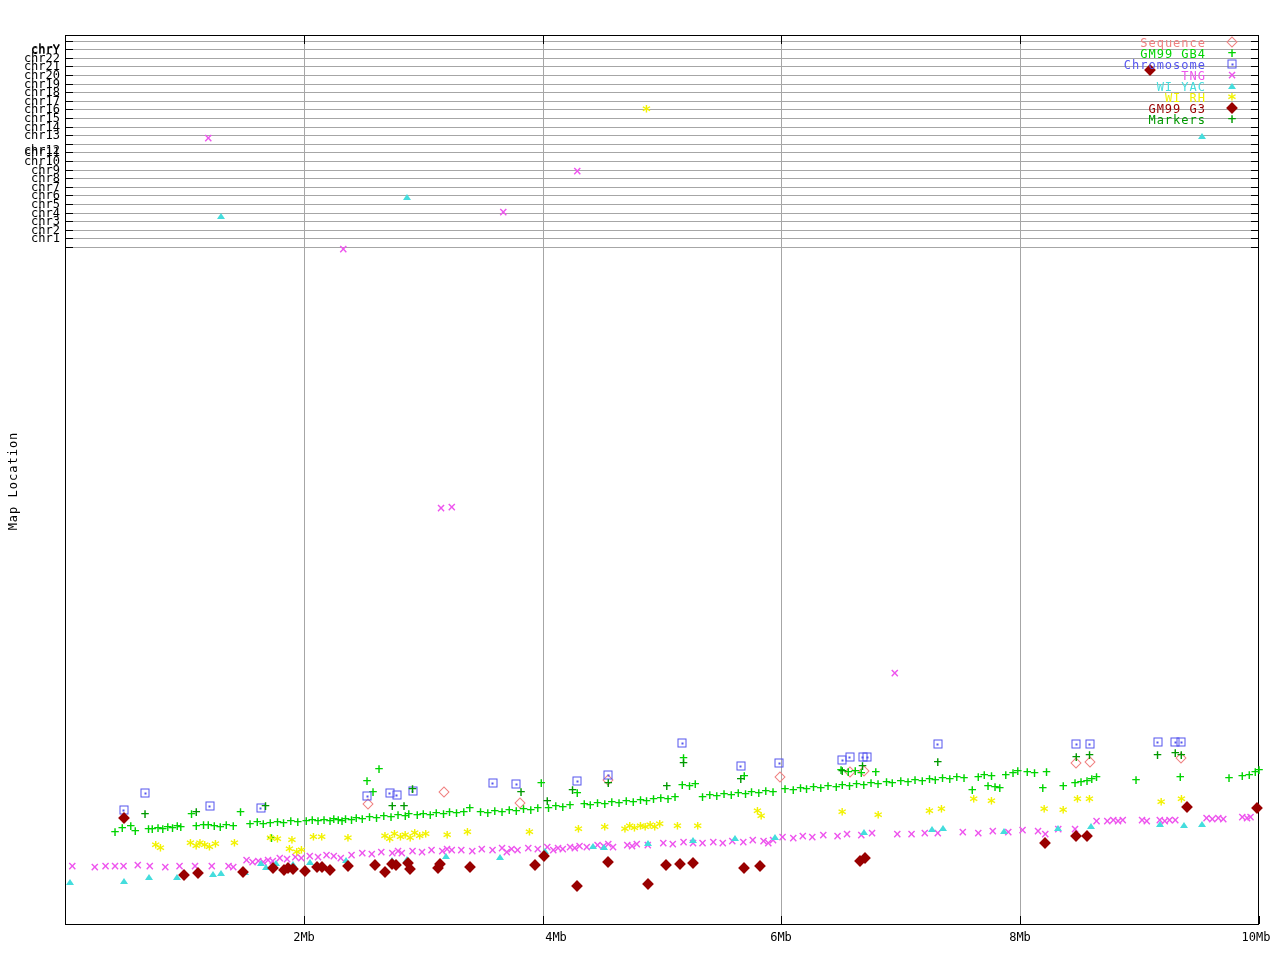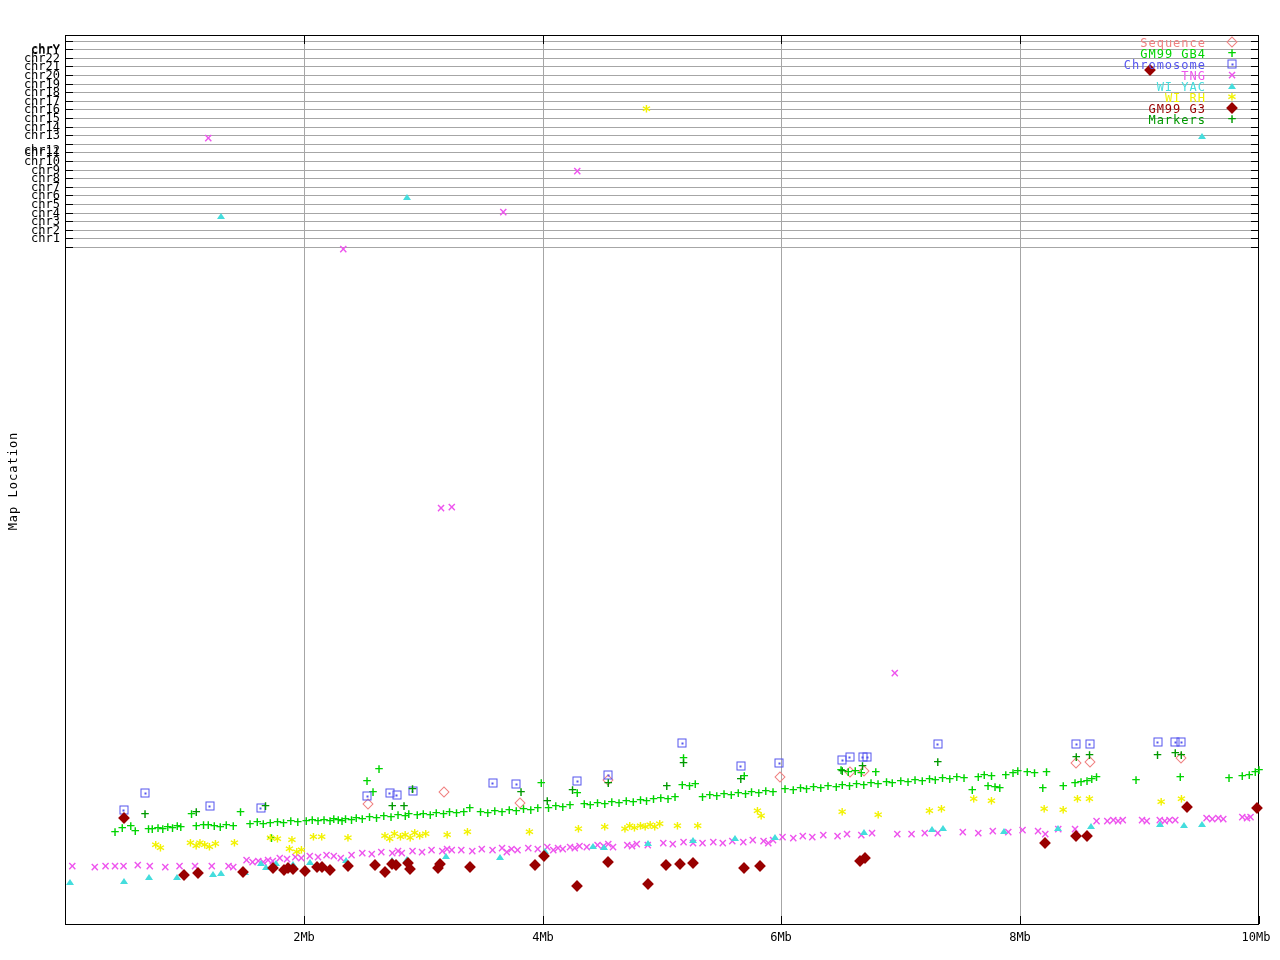--- a/index.html
+++ b/index.html
@@ -626,21 +626,21 @@
       <div class="chrlab" style="top: 165.5px;">chr9</div>
       <div class="chrlab" style="top: 174.1px;">chr8</div>
       <div class="chrlab" style="top: 182.7px;">chr7</div>
       <div class="chrlab" style="top: 191.3px;">chr6</div>
       <div class="chrlab" style="top: 199.9px;">chr5</div>
       <div class="chrlab" style="top: 208.5px;">chr4</div>
       <div class="chrlab" style="top: 217.1px;">chr3</div>
       <div class="chrlab" style="top: 225.7px;">chr2</div>
       <div class="chrlab" style="top: 234.3px;">chr1</div>
       <div class="xticklab" style="left: 282px;">2Mb</div>
-      <div class="xticklab" style="left: 521px;">4Mb</div>
+      <div class="xticklab" style="left: 534px;">4Mb</div>
       <div class="xticklab" style="left: 759px;">6Mb</div>
       <div class="xticklab" style="left: 998px;">8Mb</div>
       <div class="xticklab" style="left: 1234px;">10Mb</div>
     </div>
   <div id="legend">
       <div class="legrow-label" style="left: 996px; top: 36px; color: rgb(240, 128, 128);">Sequence</div>
       <div class="pt dia" style="color: rgb(240, 128, 128); left: 1232px; top: 42px;"></div>
       <div class="legrow-label" style="left: 996px; top: 47px; color: rgb(0, 212, 0);">GM99 GB4</div>
       <div class="pt plus" style="color: rgb(0, 212, 0); left: 1232px; top: 53px;">+</div>
       <div class="legrow-label" style="left: 996px; top: 58px; color: rgb(85, 85, 238);">Chromosome</div>

